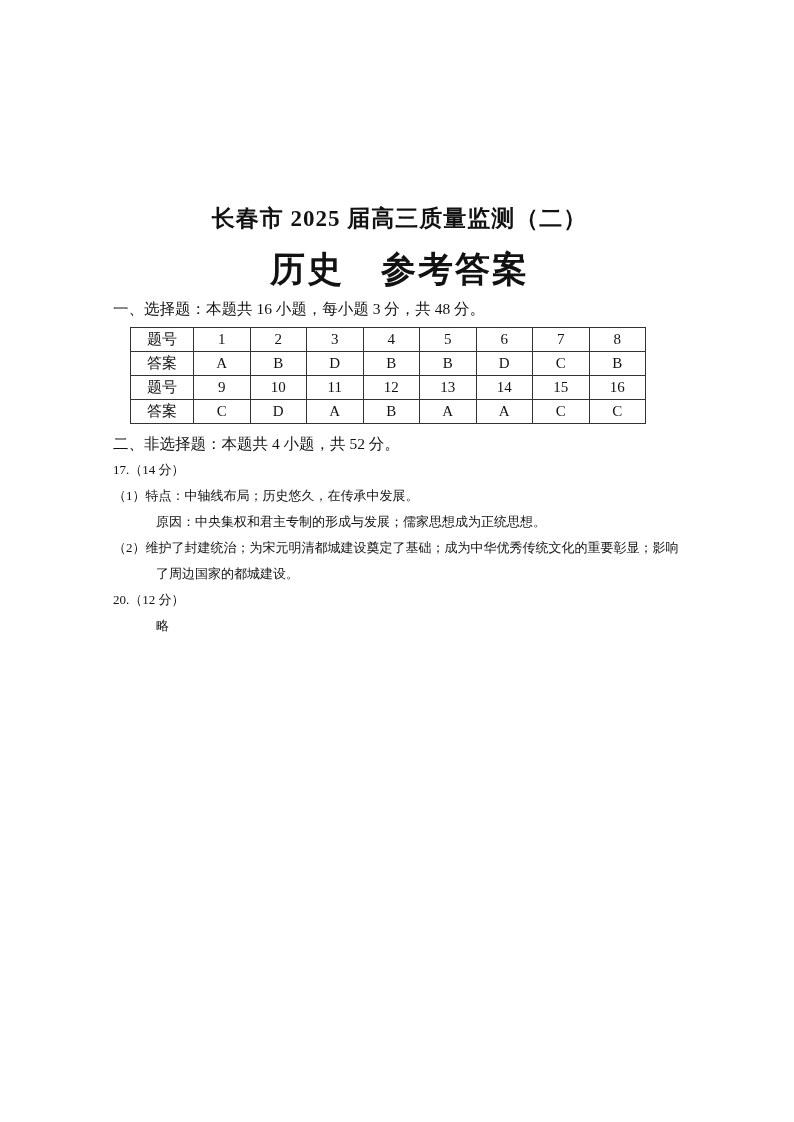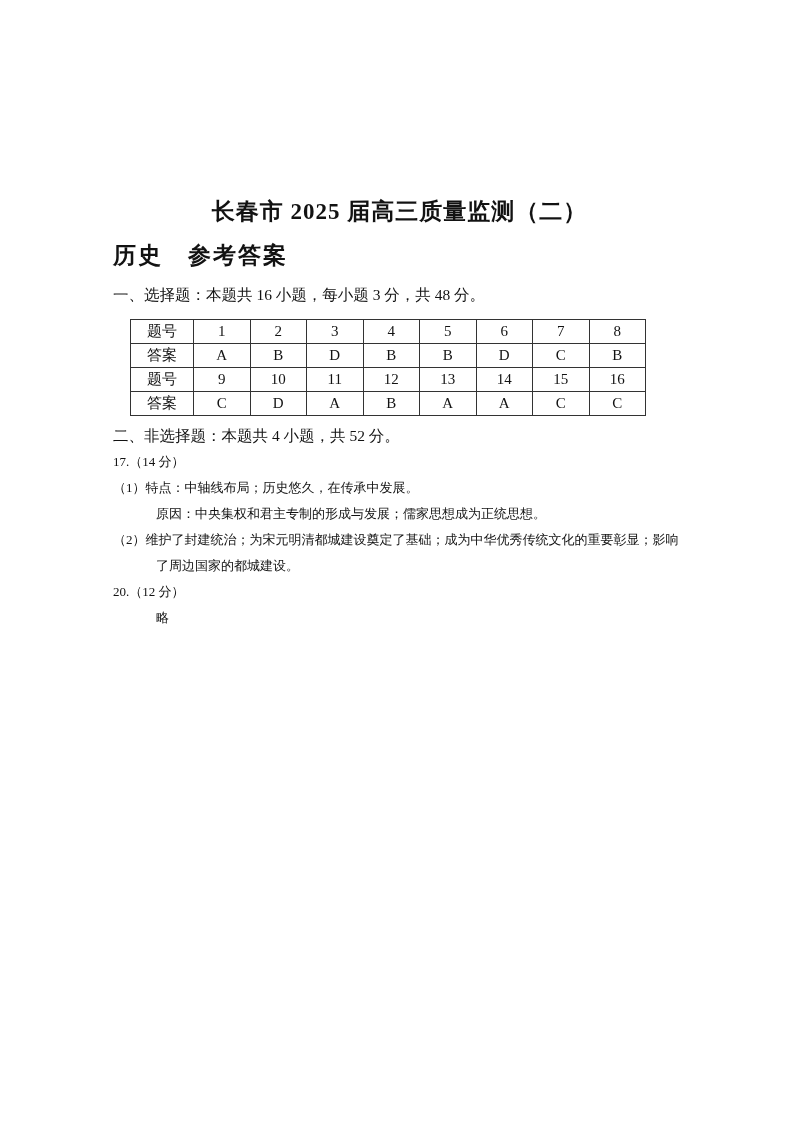--- a/index.html
+++ b/index.html
@@ -13,47 +13,48 @@
     height: 1122px;
     margin: 0 auto;
     background: #ffffff;
     box-sizing: border-box;
     padding: 190px 108px 0 113px;
     font-family: "Liberation Serif", "DejaVu Serif", serif;
     color: #121212;
     overflow: hidden;
   }
   .doc-title {
-    margin: 8px;
+    margin: 15px;
     font-size: 23px;
     font-weight: bold;
     text-align: center;
     line-height: 28px;
     letter-spacing: 1px;
     white-space: nowrap;
   }
   .doc-subtitle {
     margin: 8px 0 4px;
-    font-size: 23px;
+    font-size: 35px;
     font-weight: bold;
+    text-align: center;
     line-height: 44px;
     letter-spacing: 2px;
     white-space: nowrap;
   }
   .section-heading {
     margin: 0;
     font-size: 15.5px;
     font-weight: normal;
     line-height: 26px;
   }
   table.answer-table {
     border-collapse: collapse;
     table-layout: fixed;
     width: 516px;
-    margin: 11px 0 7px 17px;
+    margin: 5px 0 7px 17px;
   }
   .answer-table td {
     border: 1px solid #333333;
     text-align: center;
     vertical-align: middle;
     height: 23px;
     padding: 0;
     font-size: 15px;
     line-height: 23px;
   }

